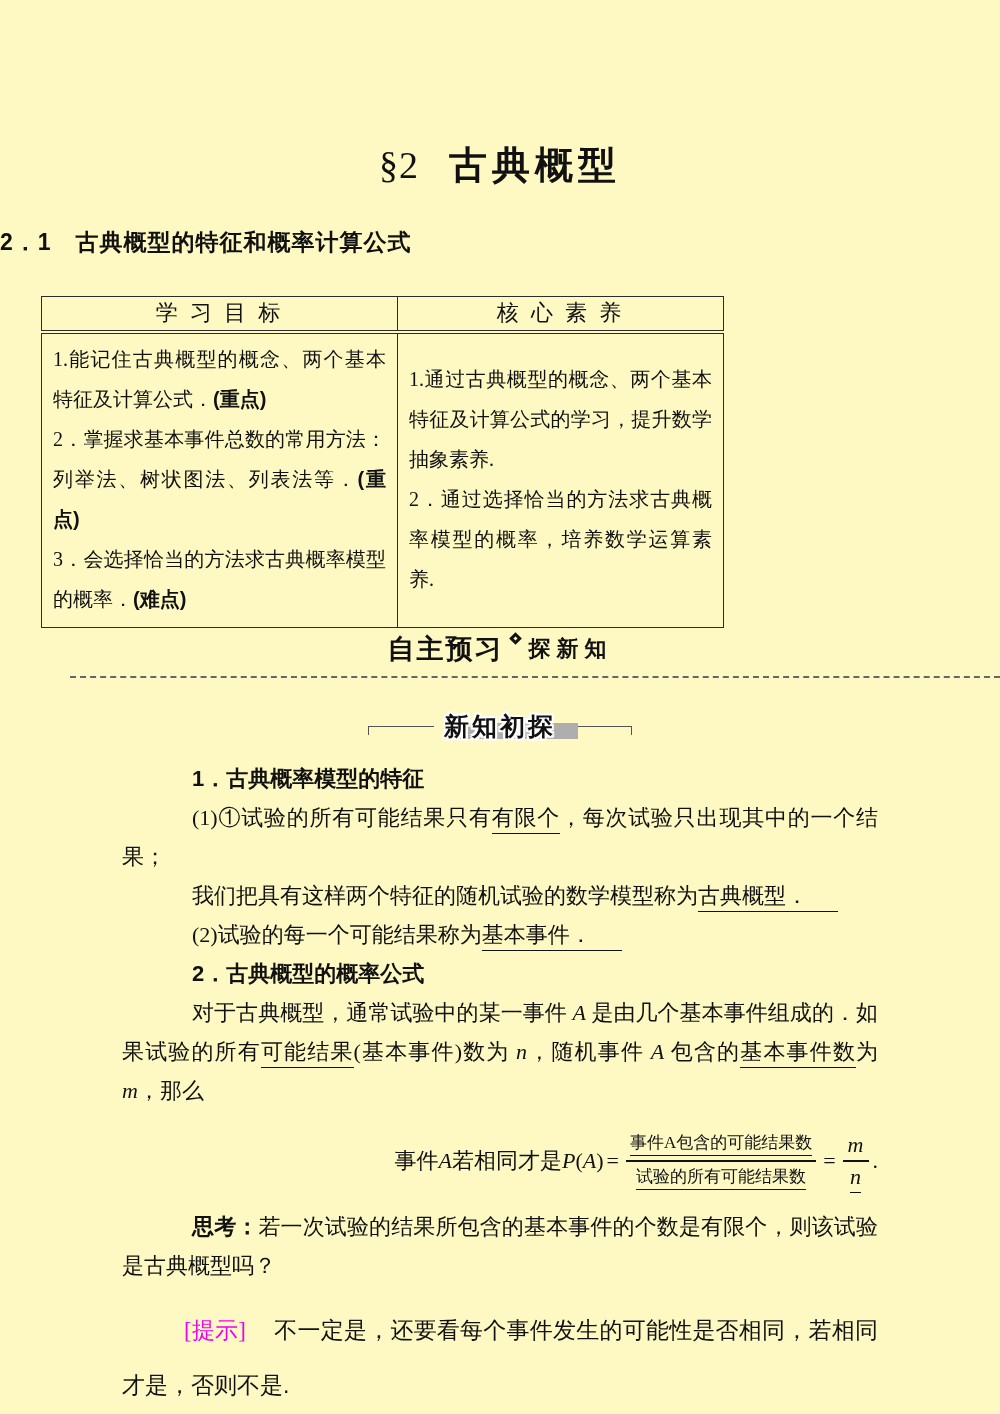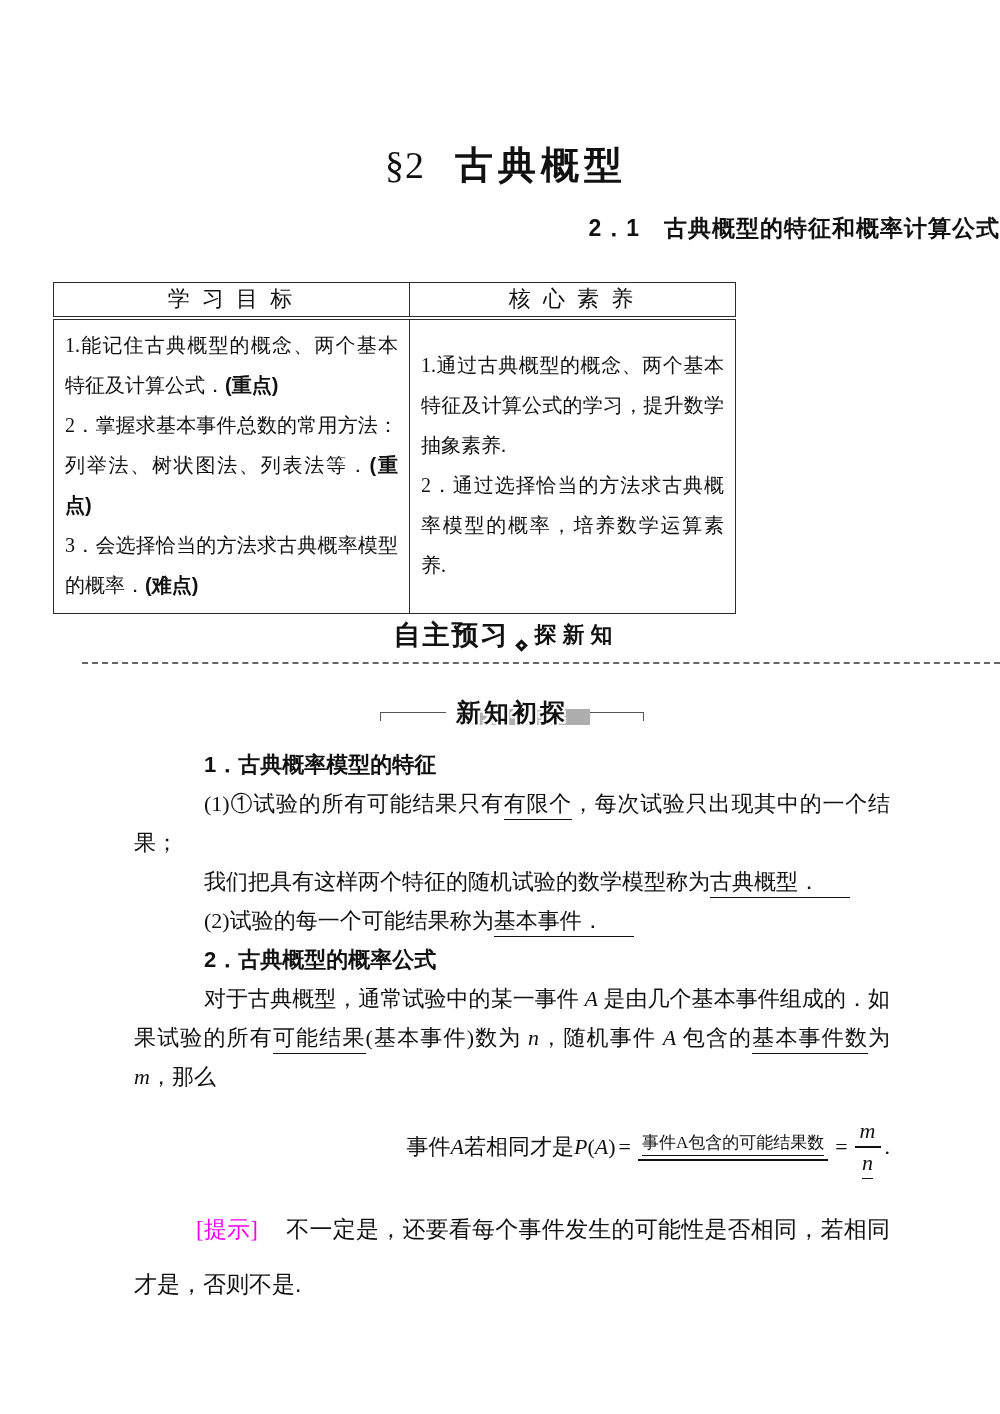--- a/index.html
+++ b/index.html
@@ -1,34 +1,33 @@
 <!DOCTYPE html>
 <html><head>
 <meta charset="utf-8">
 <style>
   * { margin: 0; padding: 0; box-sizing: border-box; }
   html, body { background: #e8e8e8; }
   .page {
     width: 1000px; height: 1414px;
     margin: 0 auto;
-    background: #ffffff;
+    background: #fef9c3;
     position: relative;
     overflow: hidden;
     color: #111;
     font-family: "Liberation Serif", "DejaVu Serif", serif;
-    padding-left: 12px;
   }
   .body-col { margin: 0 122px; width: 756px; }
 
   
   .title { padding-top: 140px; text-align: center; font-size: 38px; }
   .title .sec-prefix { font-family: "Liberation Serif", serif; letter-spacing: 1px; }
   .title .sec-name { font-family: "Liberation Sans", sans-serif; font-weight: bold; letter-spacing: 5px; margin-left: 30px; }
   .subtitle {
-    margin-top: 22px; text-align: right;
+    margin-top: 36px; text-align: left;
     font-family: "Liberation Sans", sans-serif; font-weight: bold;
     font-size: 23px; letter-spacing: 1px;
   }
 
   
   table.objectives {
     border-collapse: collapse;
     margin: 38px 0 0 41px;
     width: 683px;
     table-layout: fixed;
@@ -53,21 +52,21 @@
   .emph { font-family: "Liberation Sans", sans-serif; font-weight: bold; }
 
   
   .banner { position: relative; margin-top: 6px; height: 58px; }
   .banner-dash {
     position: absolute; left: 70px; right: 0; top: 42px;
     border-top: 2px dashed #666;
   }
   .banner-center { position: relative; text-align: center; }
   .banner-title {
-    display: inline-flex; align-items: flex-end;
+    display: inline-flex; align-items: flex-start;
     font-family: "Liberation Sans", sans-serif; font-weight: bold;
     font-size: 27px; letter-spacing: 2px; line-height: 30px;
   }
   .banner-title .t2 { font-size: 22px; letter-spacing: 6px; }
   .diamond-icon {
     display: inline-block; width: 9px; height: 9px;
     border: 3px solid #111; transform: rotate(45deg);
     margin: 0 9px 0 7px;
   }
   .banner-pinyin-wrap { position: relative; text-align: center; margin-top: -2px; }
@@ -208,28 +207,30 @@
         <span>事件 </span>
           <i class="var">A</i>
           <span> 若相同才是 </span>
           <i class="var">P</i>
           <span>(</span>
           <i class="var">A</i>
           <span>)</span>
           <span class="eq">=</span>
           <span class="frac frac-big">
             <span class="ft"><span class="u">事件A包含的可能结果数</span></span>
+            <span class="fb"><span class="u">试验的所有可能结果数</span></span>
           </span>
           <span class="eq">=</span>
           <span class="frac frac-mn">
             <span class="ft"><i class="var">m</i></span>
             <span class="fb"><i class="var u">n</i></span>
           </span>
           <span>.</span>
       </div>
 
+      <p class="body think"><span class="think-label">思考：</span><span>若一次试验的结果所包含的基本事件的个数是有限个，则该试验是古典概型吗？</span></p>
 
       <div class="hint-row">
         <span class="hint-label">[提示]</span><span class="hint-text">不一定是，还要看每个事件发生的可能性是否相同，若相同才是，否则不是.</span>
       </div>
     </div>
   </div>
 </div>
 
 </body></html>

